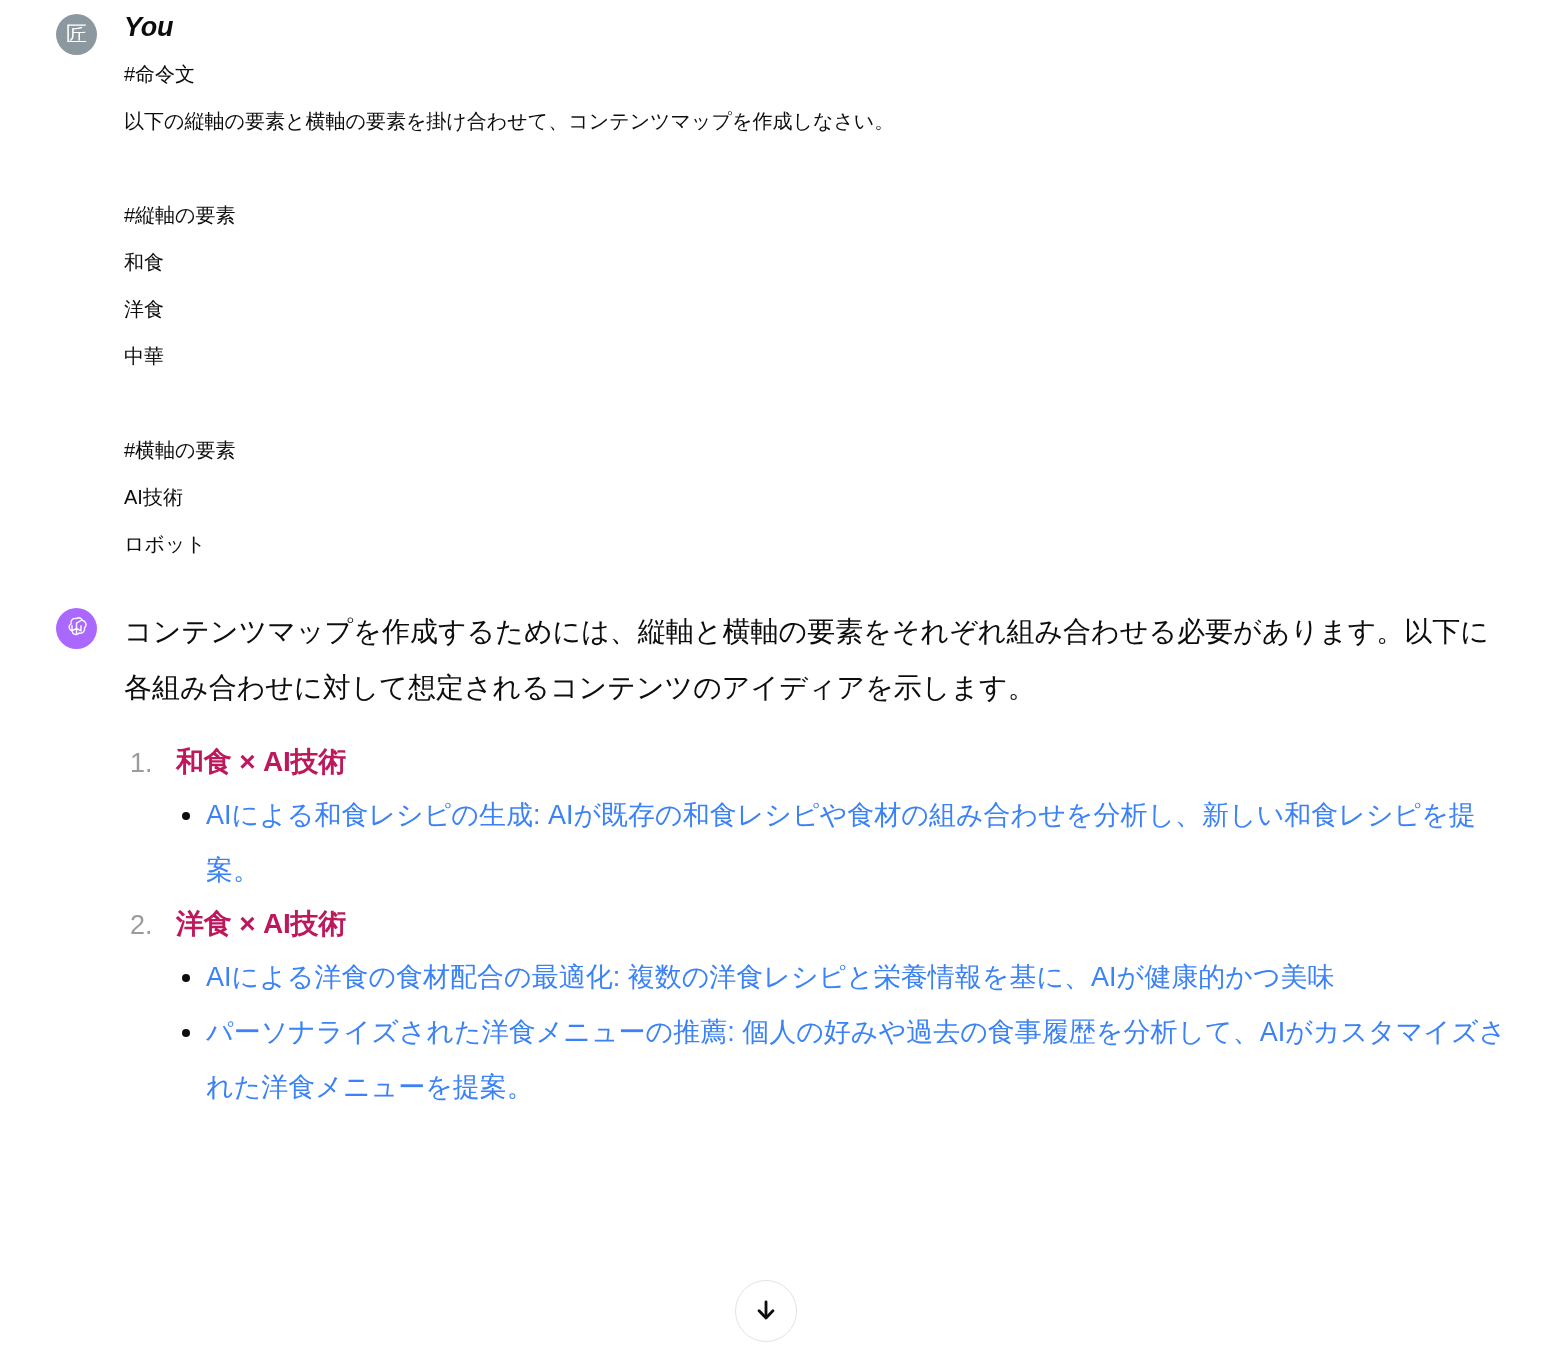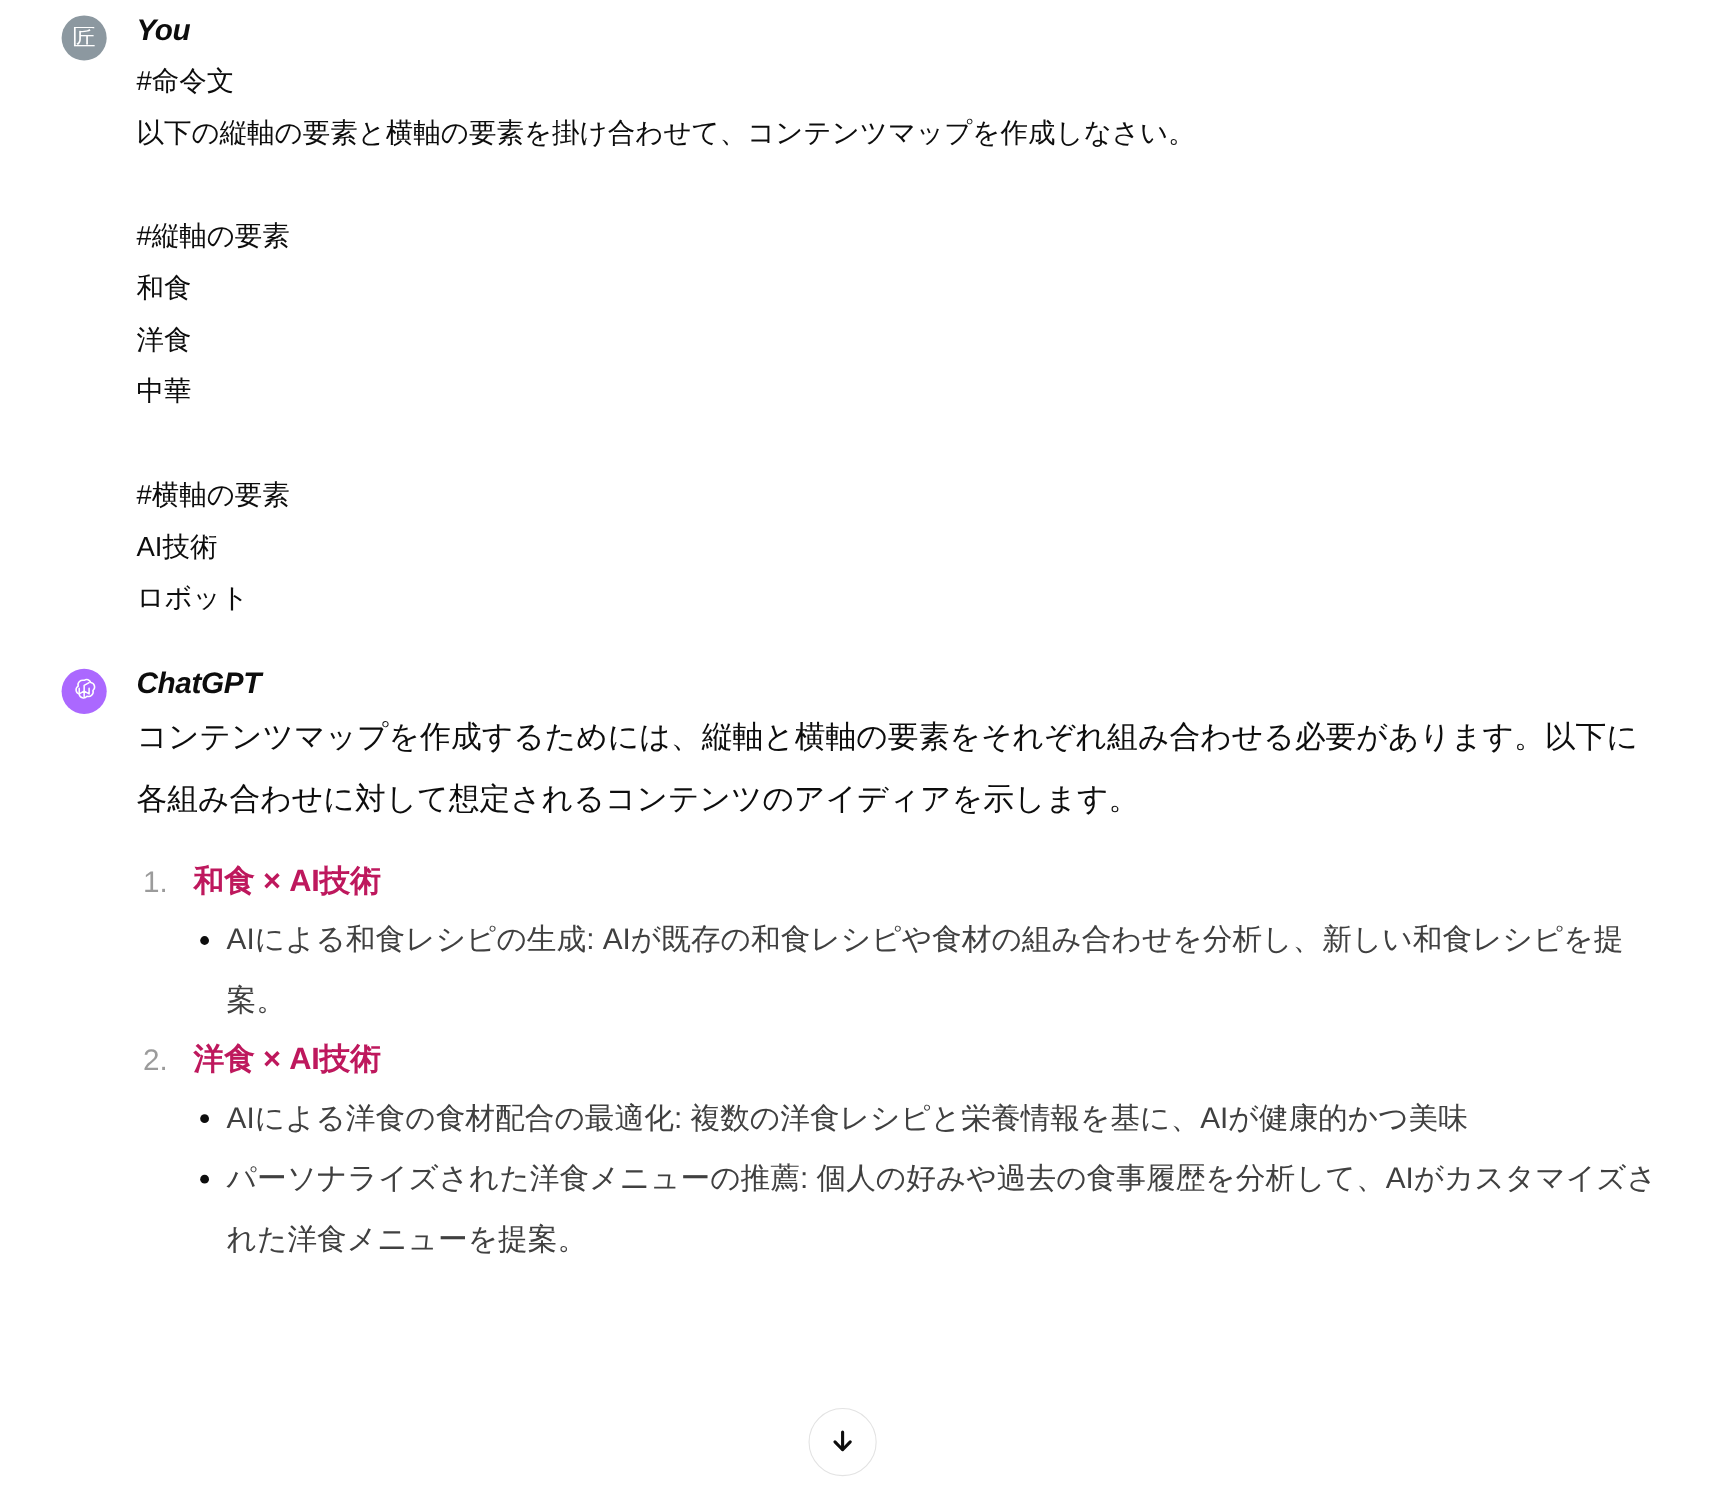--- a/index.html
+++ b/index.html
@@ -77,21 +77,21 @@
     font-weight: 700;
     letter-spacing: -0.3px;
     line-height: 1.15;
     margin: 0 0 8px 0;
     color: #0d0d0d;
     font-style: italic;
   }
 
   
   .user-text {
-    font-size: 25px;
+    font-size: 20px;
     line-height: 47px;
     white-space: pre-wrap;
     color: #0d0d0d;
     letter-spacing: 0px;
   }
 
   
   .assistant-para {
     font-size: 28px;
     line-height: 56px;
@@ -134,21 +134,21 @@
   ul.sub-list {
     margin: 6px 0 0 0;
     padding: 0;
     list-style: none;
   }
   ul.sub-list > li.sub-item {
     position: relative;
     padding-left: 30px;
     font-size: 27px;
     line-height: 55px;
-    color: #404040;
+    color: #3b82f6;
     max-width: 1330px;
   }
   ul.sub-list > li.sub-item::before {
     content: "";
     position: absolute;
     left: 6px;
     top: 24px;
     width: 8px;
     height: 8px;
     border-radius: 50%;
@@ -206,21 +206,20 @@
   <div class="message msg-assistant">
     <div class="avatar-col">
       <div class="avatar avatar-assistant">
         <svg width="27" height="27" viewBox="0 0 24 24" aria-hidden="true">
           <path fill="none" stroke="#ffffff" stroke-width="1.25" stroke-linejoin="round" stroke-linecap="round" d="M12 3.1c1.3-0.9 3-0.8 4.2 0.2 0.5 0.4 0.9 1 1.1 1.6 1.4 0.2 2.6 1.2 3 2.6 0.4 1.4-0.1 2.9-1.2 3.8 0.4 1.3 0.1 2.8-1 3.8-1 1-2.5 1.3-3.8 0.9-0.9 1.1-2.3 1.6-3.7 1.2-1.4-0.4-2.4-1.6-2.6-3-1.3-0.4-2.3-1.5-2.5-2.9-0.2-1.4 0.5-2.8 1.7-3.5-0.4-1.3-0.1-2.8 1-3.8C9.2 3.1 10.7 2.8 12 3.1z"></path>
           <path fill="none" stroke="#ffffff" stroke-width="1.25" stroke-linejoin="round" stroke-linecap="round" d="M12 7.2v4.6l4 2.3M12 11.8l-4 2.3M12 11.8V7.2l4-2.3M8 9.5v4.6M16 9.5v4.6M12 16.4v-4.6"></path>
         </svg>
       </div>
     </div>
     <div class="body-col">
-      <div class="author">ChatGPT</div>
       <p class="assistant-para">コンテンツマップを作成するためには、縦軸と横軸の要素をそれぞれ組み合わせる必要があります。以下に各組み合わせに対して想定されるコンテンツのアイディアを示します。</p>
 
       <ol class="answer-list">
         <li class="answer-item">
           <div class="item-title">和食 × AI技術</div>
           <ul class="sub-list">
             <li class="sub-item">AIによる和食レシピの生成: AIが既存の和食レシピや食材の組み合わせを分析し、新しい和食レシピを提案。</li>
           </ul>
         </li>
         <li class="answer-item">

